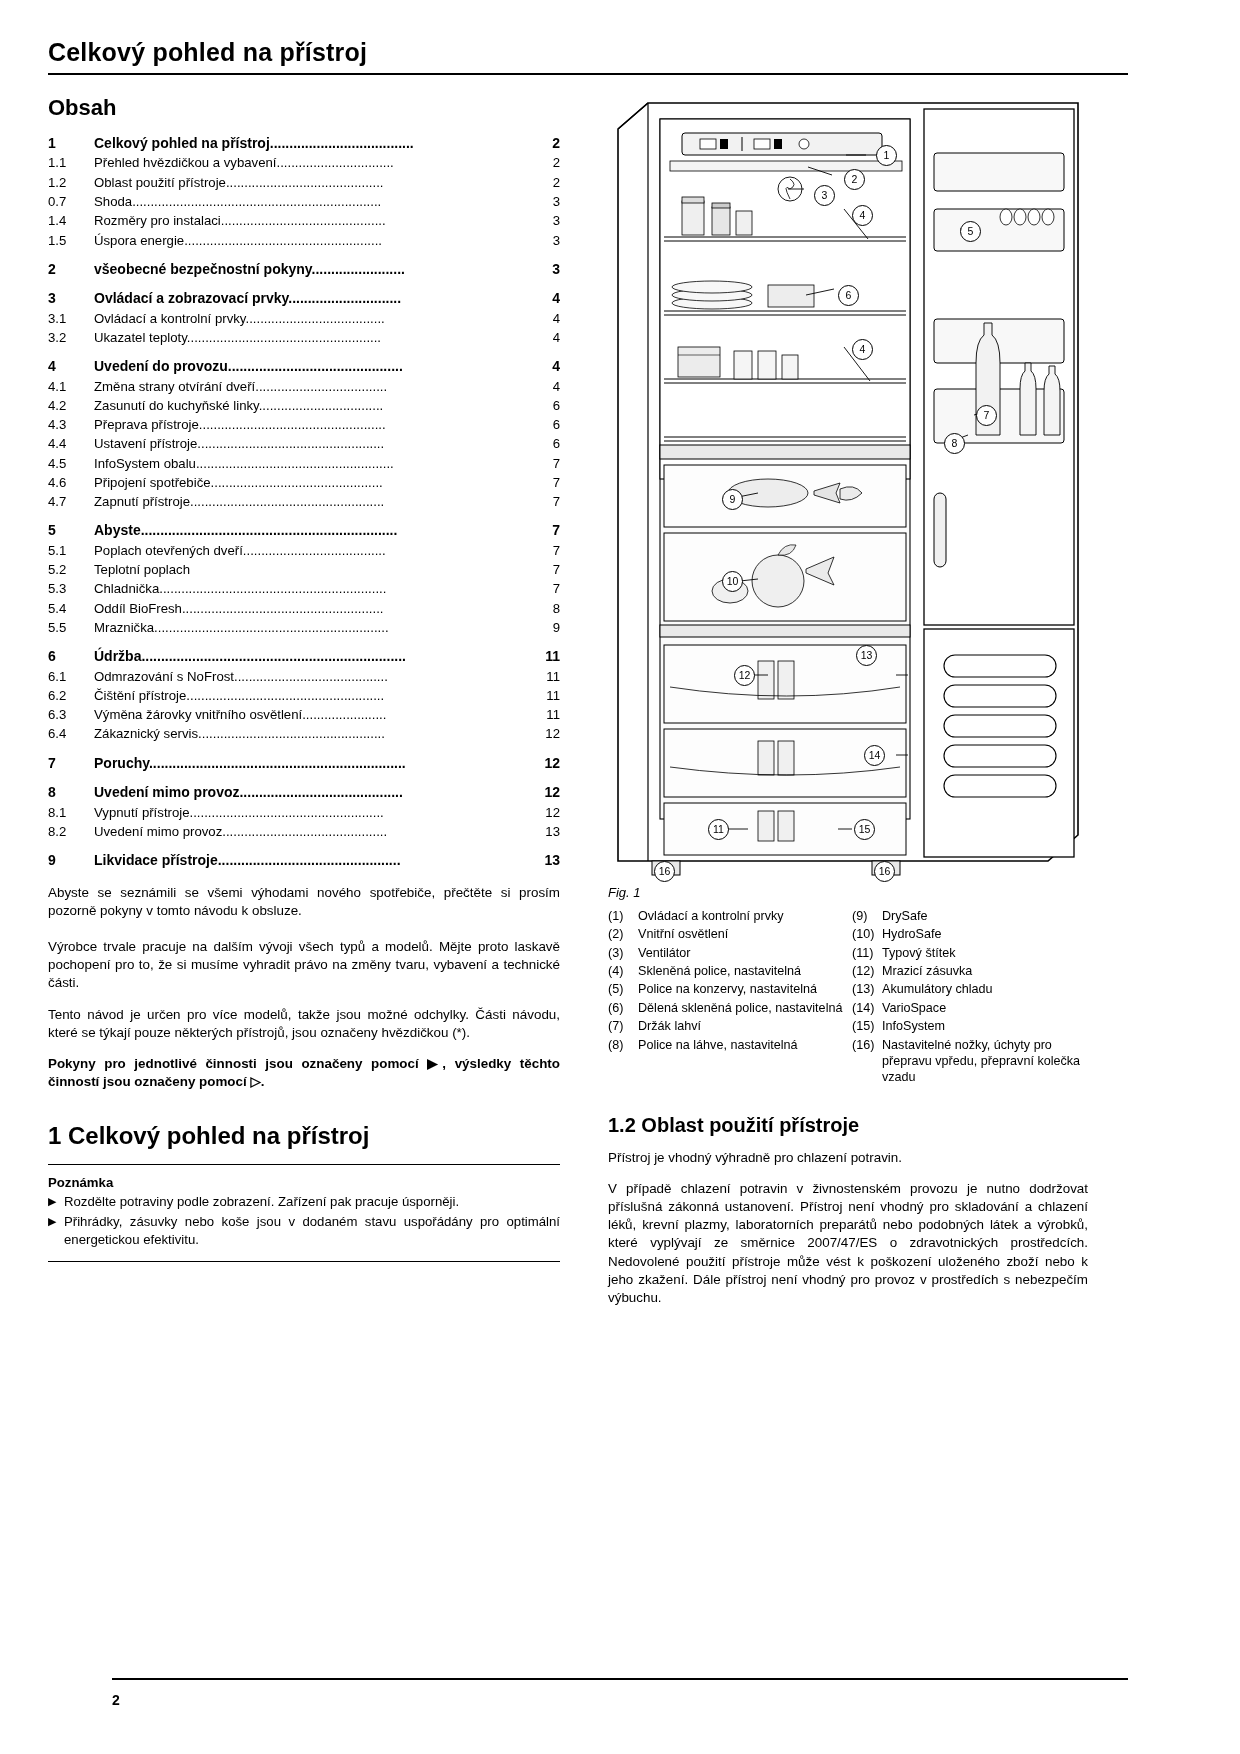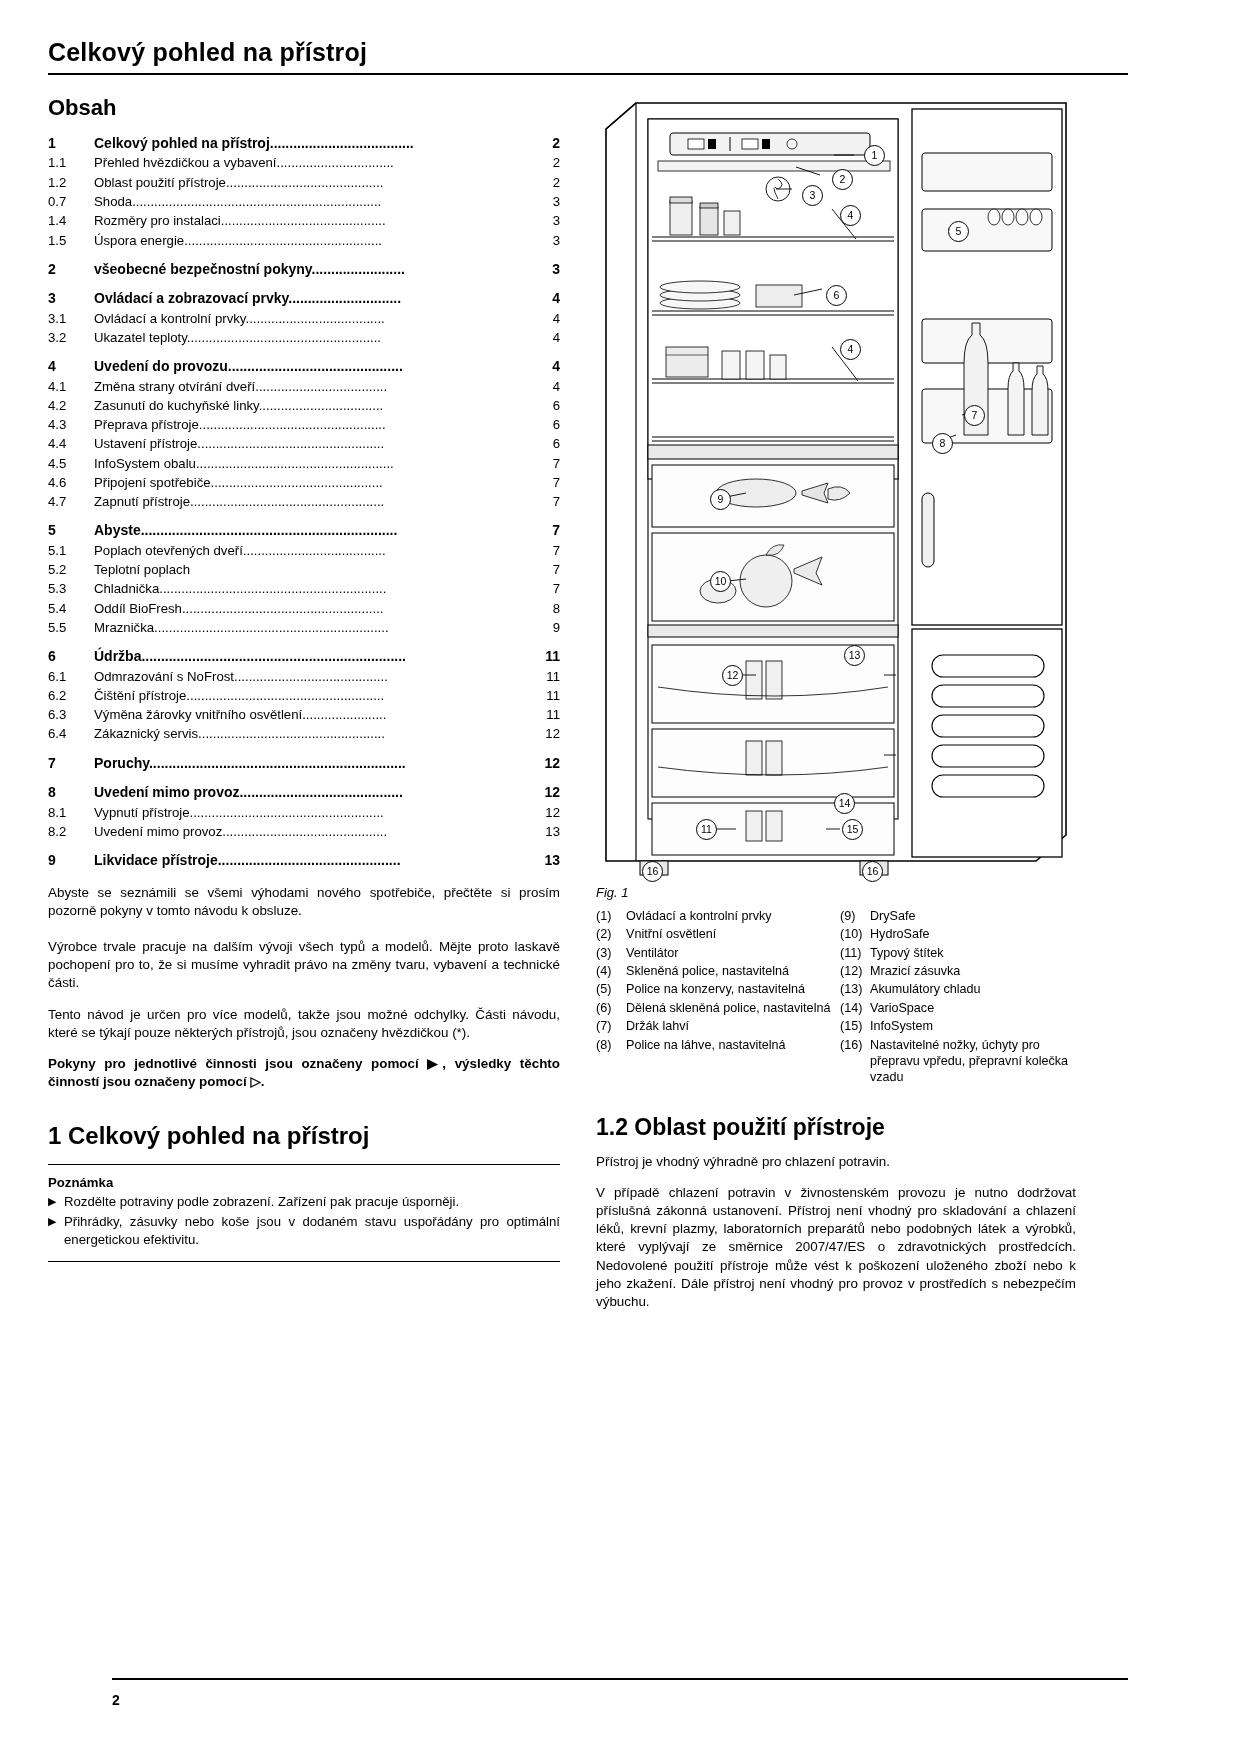--- a/index.html
+++ b/index.html
@@ -29,21 +29,21 @@
     letter-spacing: 0.2px;
     padding-bottom: 6px;
   }
   .rule-top {
     border-bottom: 2px solid #000;
     margin-bottom: 14px;
   }
   
   .cols {
     display: flex;
-    gap: 36px;
+    gap: 48px;
   }
   .col-left {
     width: 512px;
     flex: 0 0 512px;
   }
   .col-right {
     width: 480px;
     flex: 0 0 480px;
   }
   h2.obsah {
@@ -158,21 +158,21 @@
   }
   .legend-item .lnum {
     flex: 0 0 30px;
     text-align: left;
   }
   .legend-item .ltxt {
     flex: 1 1 auto;
   }
   
   h2.sub2 {
-    font-size: 23px;
+    font-size: 20px;
     font-weight: bold;
     margin: 26px 0 12px 0;
   }
   
   .footer-rule {
     position: absolute;
     left: 112px;
     right: 112px;
     bottom: 74px;
     border-bottom: 2px solid #000;
@@ -565,21 +565,21 @@
         <div class="cnum" style="left:244px; top:116px;">4</div>
         <div class="cnum" style="left:352px; top:132px;">5</div>
         <div class="cnum" style="left:230px; top:196px;">6</div>
         <div class="cnum" style="left:244px; top:250px;">4</div>
         <div class="cnum" style="left:368px; top:316px;">7</div>
         <div class="cnum" style="left:336px; top:344px;">8</div>
         <div class="cnum" style="left:114px; top:400px;">9</div>
         <div class="cnum" style="left:114px; top:482px;">10</div>
         <div class="cnum" style="left:126px; top:576px;">12</div>
         <div class="cnum" style="left:248px; top:556px;">13</div>
-        <div class="cnum" style="left:238px; top:656px;margin-top:48px;">14</div>
+        <div class="cnum" style="left:256px; top:656px;">14</div>
         <div class="cnum" style="left:100px; top:730px;">11</div>
         <div class="cnum" style="left:246px; top:730px;">15</div>
         <div class="cnum" style="left:46px;  top:772px;">16</div>
         <div class="cnum" style="left:266px; top:772px;">16</div>
       </div>
 
       <div class="fig-caption">Fig. 1</div>
 
       <div class="legend">
         <div class="legend-col" id="legend-left">

